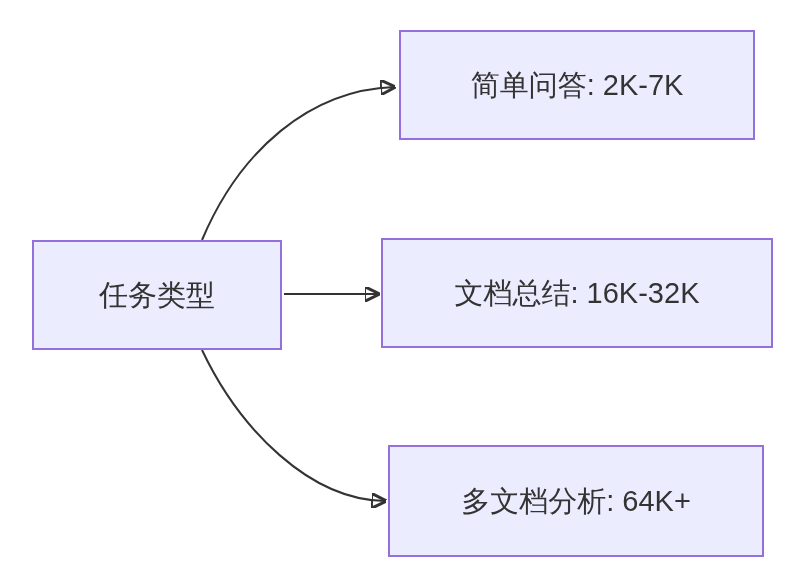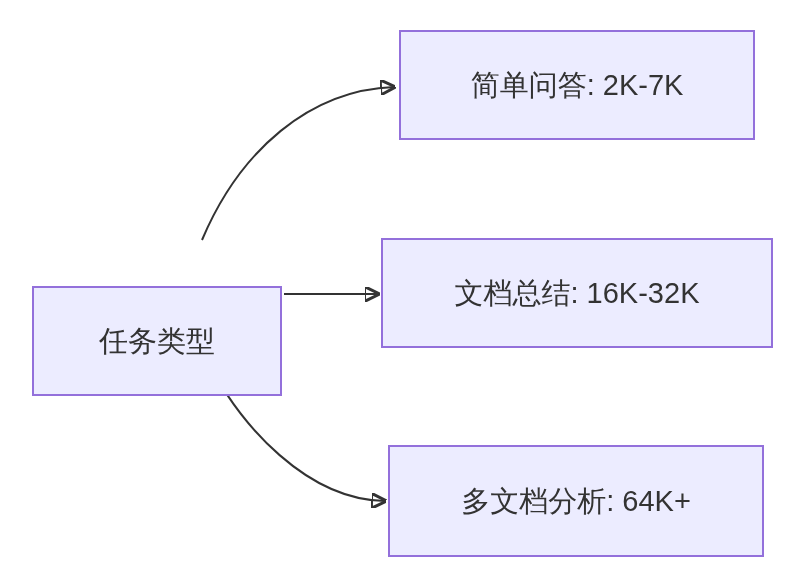--- a/index.html
+++ b/index.html
@@ -34,21 +34,21 @@
     border: 2px solid var(--node-border, #9370DB);
     display: flex;
     align-items: center;
     justify-content: center;
     color: var(--text, #333333);
     font-size: 29px;
     line-height: 1.2;
     white-space: nowrap;
     text-align: center;
   }
-  .node-root    { left: 32px;  top: 240px; width: 250px; height: 110px; margin-top: 46px; }
+  .node-root    { left: 32px;  top: 240px; width: 250px; height: 110px; }
   .node-branch0 { left: 399px; top: 30px;  width: 356px; height: 110px; }
   .node-branch1 { left: 381px; top: 238px; width: 392px; height: 110px; }
   .node-branch2 { left: 388px; top: 445px; width: 376px; height: 112px; }
 </style>
 </head>
 <body>
 
 <div class="diagram" style="--bg: #ffffff; --node-fill: #ECECFF; --node-border: #9370DB; --edge: #333333; --text: #333333;">
 
   <svg class="edges" viewBox="0 0 787 572" aria-hidden="true">

